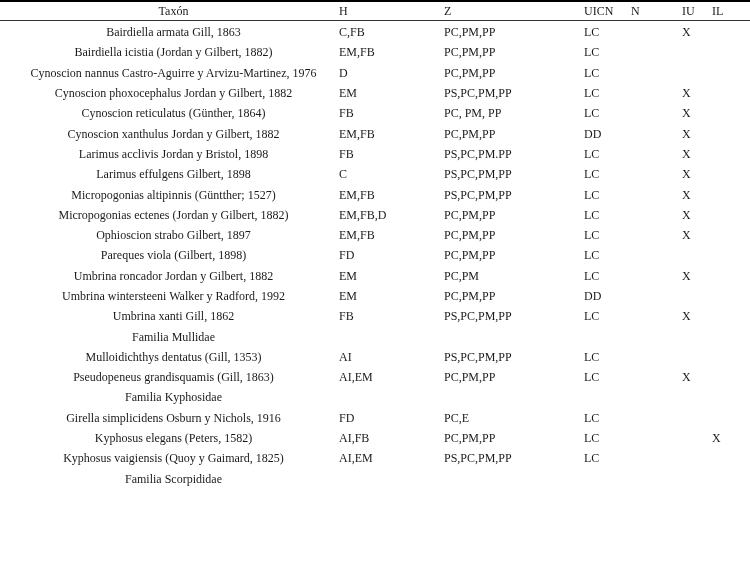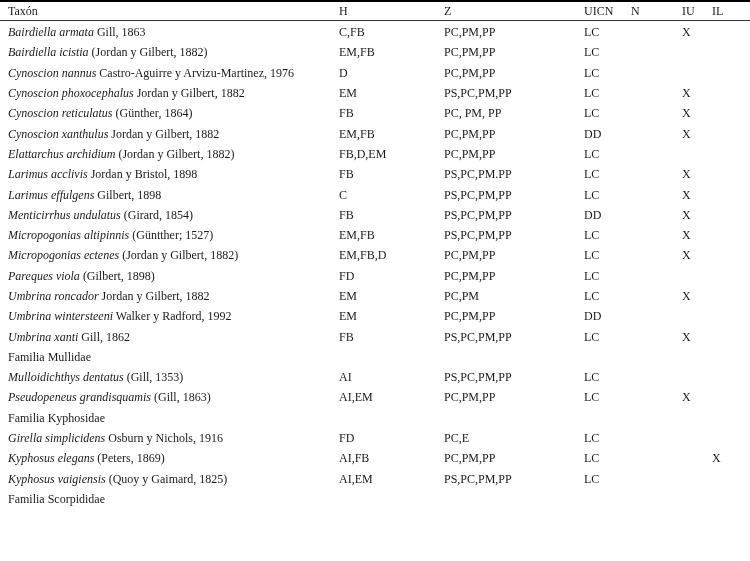--- a/index.html
+++ b/index.html
@@ -7,28 +7,28 @@
     width: 750px; height: 561px; overflow: hidden; position: relative;
     font-family: "Liberation Serif", "DejaVu Serif", serif;
     font-size: 12px; color: #1a1a1a;
   }
   .top-rule { position: absolute; left: 0; top: 0; width: 750px; height: 2px; background: #000; }
   .head-rule { position: absolute; left: 0; top: 20px; width: 750px; height: 1px; background: #333; }
   table { position: absolute; left: 0; top: 2px; border-collapse: collapse; width: 750px; }
   td, th { padding: 0; height: 20.3px; line-height: 20px; text-align: left; font-weight: normal; white-space: nowrap; vertical-align: middle; }
   thead th { height: 18px; line-height: 18px; }
   tbody tr:first-child td { padding-top: 2px; }
-  .c-tax { width: 331px; padding-left: 8px; }
+  .c-tax { width: 331px; padding-left: 8px; text-align: center; }
   .c-h { width: 105px; }
   .c-z { width: 140px; }
   .c-u { width: 47px; margin-top: 20px; }
   .c-n { width: 51px; }
   .c-iu { width: 30px; margin-left: 12px; }
   .c-il { width: 38px; }
-  .sp { font-style: italic; }
+  .sp { }
 </style>
 </head>
 <body>
 
 <div class="top-rule"></div>
 <div class="head-rule"></div>
 
 <table>
   <thead>
     <tr>
@@ -90,67 +90,58 @@
       <tr>
         <td class="c-tax"><span class="sp">Cynoscion xanthulus</span><span> Jordan y Gilbert, 1882</span></td>
         <td class="c-h">EM,FB</td>
         <td class="c-z">PC,PM,PP</td>
         <td class="c-u">DD</td>
         <td class="c-n"></td>
         <td class="c-iu">X</td>
         <td class="c-il"></td>
       </tr>
       <tr>
-        <td class="c-tax"><span class="sp">Elattarchus archidium</span><span> (Jordan y Gilbert, 1882)</span></td>
-        <td class="c-h">FB,D,EM</td>
-        <td class="c-z">PC,PM,PP</td>
-        <td class="c-u">LC</td>
-        <td class="c-n"></td>
-        <td class="c-iu"></td>
-        <td class="c-il"></td>
-      </tr>
-      <tr>
         <td class="c-tax"><span class="sp">Larimus acclivis</span><span> Jordan y Bristol, 1898</span></td>
         <td class="c-h">FB</td>
         <td class="c-z">PS,PC,PM.PP</td>
         <td class="c-u">LC</td>
         <td class="c-n"></td>
         <td class="c-iu">X</td>
         <td class="c-il"></td>
       </tr>
       <tr>
         <td class="c-tax"><span class="sp">Larimus effulgens</span><span> Gilbert, 1898</span></td>
         <td class="c-h">C</td>
         <td class="c-z">PS,PC,PM,PP</td>
         <td class="c-u">LC</td>
         <td class="c-n"></td>
         <td class="c-iu">X</td>
         <td class="c-il"></td>
       </tr>
       <tr>
-        <td class="c-tax"><span class="sp">Menticirrhus undulatus</span><span> (Girard, 1854)</span></td>
-        <td class="c-h">FB</td>
-        <td class="c-z">PS,PC,PM,PP</td>
-        <td class="c-u">DD</td>
-        <td class="c-n"></td>
-        <td class="c-iu">X</td>
-        <td class="c-il"></td>
-      </tr>
-      <tr>
         <td class="c-tax"><span class="sp">Micropogonias altipinnis</span><span> (Güntther; 1527)</span></td>
         <td class="c-h">EM,FB</td>
         <td class="c-z">PS,PC,PM,PP</td>
         <td class="c-u">LC</td>
         <td class="c-n"></td>
         <td class="c-iu">X</td>
         <td class="c-il"></td>
       </tr>
       <tr>
         <td class="c-tax"><span class="sp">Micropogonias ectenes</span><span> (Jordan y Gilbert, 1882)</span></td>
         <td class="c-h">EM,FB,D</td>
+        <td class="c-z">PC,PM,PP</td>
+        <td class="c-u">LC</td>
+        <td class="c-n"></td>
+        <td class="c-iu">X</td>
+        <td class="c-il"></td>
+      </tr>
+      <tr>
+        <td class="c-tax"><span class="sp">Ophioscion strabo</span><span> Gilbert, 1897</span></td>
+        <td class="c-h">EM,FB</td>
         <td class="c-z">PC,PM,PP</td>
         <td class="c-u">LC</td>
         <td class="c-n"></td>
         <td class="c-iu">X</td>
         <td class="c-il"></td>
       </tr>
       <tr>
         <td class="c-tax"><span class="sp">Pareques viola</span><span> (Gilbert, 1898)</span></td>
         <td class="c-h">FD</td>
         <td class="c-z">PC,PM,PP</td>
@@ -225,21 +216,21 @@
       <tr>
         <td class="c-tax"><span class="sp">Girella simplicidens</span><span> Osburn y Nichols, 1916</span></td>
         <td class="c-h">FD</td>
         <td class="c-z">PC,E</td>
         <td class="c-u">LC</td>
         <td class="c-n"></td>
         <td class="c-iu"></td>
         <td class="c-il"></td>
       </tr>
       <tr>
-        <td class="c-tax"><span class="sp">Kyphosus elegans</span><span> (Peters, 1869)</span></td>
+        <td class="c-tax"><span class="sp">Kyphosus elegans</span><span> (Peters, 1582)</span></td>
         <td class="c-h">AI,FB</td>
         <td class="c-z">PC,PM,PP</td>
         <td class="c-u">LC</td>
         <td class="c-n"></td>
         <td class="c-iu"></td>
         <td class="c-il">X</td>
       </tr>
       <tr>
         <td class="c-tax"><span class="sp">Kyphosus vaigiensis</span><span> (Quoy y Gaimard, 1825)</span></td>
         <td class="c-h">AI,EM</td>

